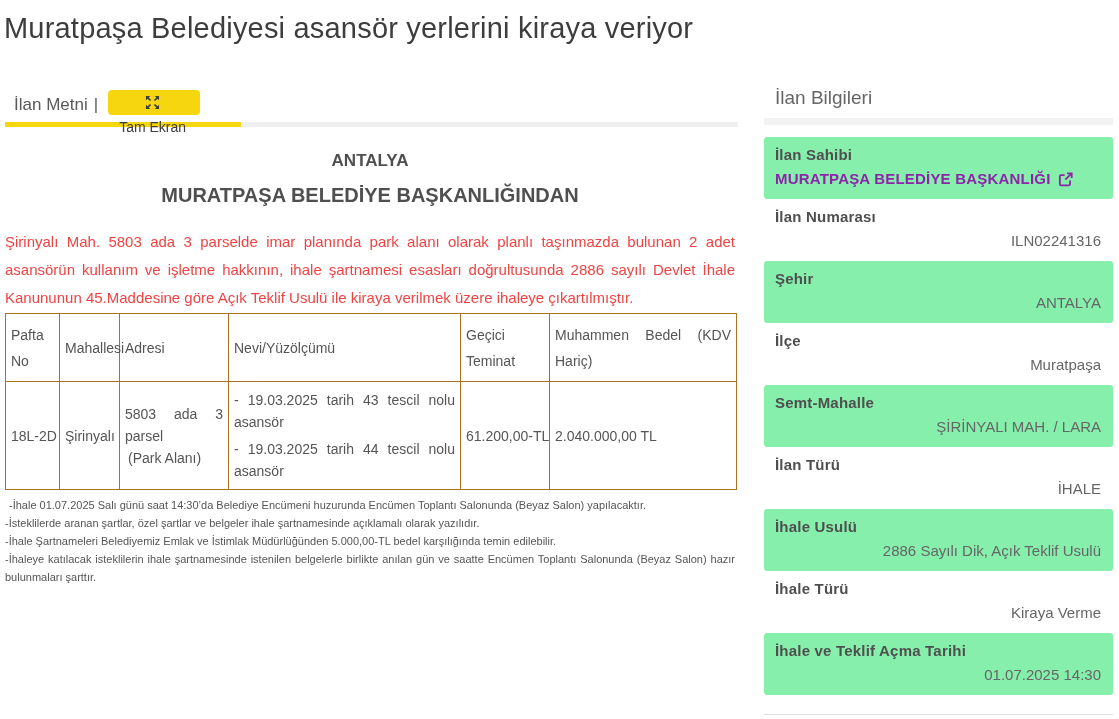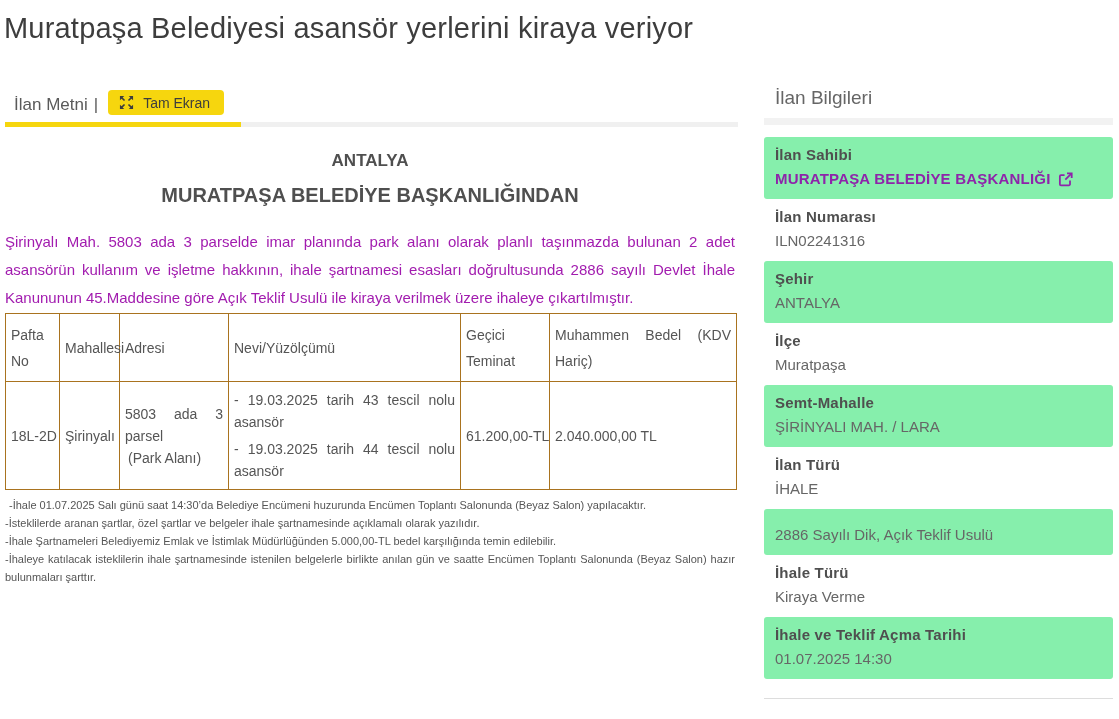--- a/index.html
+++ b/index.html
@@ -14,28 +14,28 @@
   }
   
   .main { position:absolute; left:5px; top:85px; width:730px; }
   .tabbar { display:flex; align-items:flex-end; height:28px; margin:2px 0 0 9px; }
   .tab-label { font-size:17px; color:#5a5a5a; cursor:pointer; }
   .tab-sep { font-size:17px; color:#5a5a5a; margin:0 10px 0 6px; }
   .fullscreen-btn {
     display:inline-flex; align-items:center; gap:9px;
     background:#f6d60e; border:none; border-radius:4px;
     padding:5px 14px 5px 11px; font-size:14px; color:#3d3d3d;
-    font-family:"Liberation Sans", sans-serif; cursor:pointer; height:25px;
+    font-family:"Liberation Sans", sans-serif; cursor:pointer; height:25px;flex-direction:column;
   }
   .tab-underline { margin-top:7px; width:733px; height:5px; background:#f0f0f0; }
   .tab-underline-active { width:236px; height:5px; background:#f6d60e; }
 
   .doc-heading1 { margin-top:23px; text-align:center; font-size:17px; font-weight:bold; color:#4f4f4f; line-height:21px; }
   .doc-heading2 { margin-top:12px; text-align:center; font-size:20px; font-weight:bold; color:#4f4f4f; line-height:24px; }
-  .intro { margin-top:21px; font-size:15px; line-height:28px; text-align:justify; color:#a21caf; }
+  .intro { margin-top:21px; font-size:15px; line-height:28px; text-align:justify; color:#ef4444; }
 
   table.ihale-table { margin-top:1px; width:731px; border-collapse:collapse; table-layout:fixed; }
   .ihale-table th, .ihale-table td {
     border:1px solid #a9731f; font-size:14px; font-weight:normal; color:#555;
     padding:2px 5px; vertical-align:middle; text-align:left;
   }
   .ihale-table th { height:68px; line-height:26px; text-align:justify; }
   .ihale-table td { height:108px; line-height:22px; }
   .nowrap { white-space:nowrap; }
   .cell-justify { text-align:justify; }
@@ -48,21 +48,21 @@
   .body-paragraphs p:first-child { text-indent:4px; }
 
   
   .sidebar { position:absolute; left:764px; top:87px; width:349px; }
   .sidebar-heading { font-size:19px; color:#666; padding-left:11px; line-height:22px; font-weight:400; }
   .sidebar-divider { margin-top:9px; height:7px; background:#f2f2f2; }
   .info-list { margin-top:12px; }
   .info-item { padding:10px 12px 11px 11px; border-radius:3px; }
   .info-item.shaded { background:#86efac; }
   .info-label { font-size:15px; font-weight:bold; color:#4f4f4f; line-height:16px; letter-spacing:0.2px; }
-  .info-value { margin-top:7px; font-size:15px; color:#666; line-height:18px; }
+  .info-value { margin-top:7px; font-size:15px; color:#666; line-height:18px;text-align:right; }
   .info-link {
     margin-top:7px; display:flex; align-items:center; gap:7px;
     font-size:15px; font-weight:bold; color:#8e24aa; line-height:18px;
     text-decoration:none; cursor:pointer; letter-spacing:0.2px;
   }
   .sidebar-bottom-divider { margin-top:19px; border-top:1px solid #ddd; height:1px; }
 
   .icon { display:inline-flex; flex:none; }
 </style>
 </head>
@@ -181,20 +181,21 @@
       <div class="info-label">Semt-Mahalle</div>
       <div class="info-value">ŞİRİNYALI MAH. / LARA</div>
     </div>
 
     <div class="info-item">
       <div class="info-label">İlan Türü</div>
       <div class="info-value">İHALE</div>
     </div>
 
     <div class="info-item shaded">
+      <div class="info-label">İhale Usulü</div>
       <div class="info-value">2886 Sayılı Dik, Açık Teklif Usulü</div>
     </div>
 
     <div class="info-item">
       <div class="info-label">İhale Türü</div>
       <div class="info-value">Kiraya Verme</div>
     </div>
 
     <div class="info-item shaded">
       <div class="info-label">İhale ve Teklif Açma Tarihi</div>

